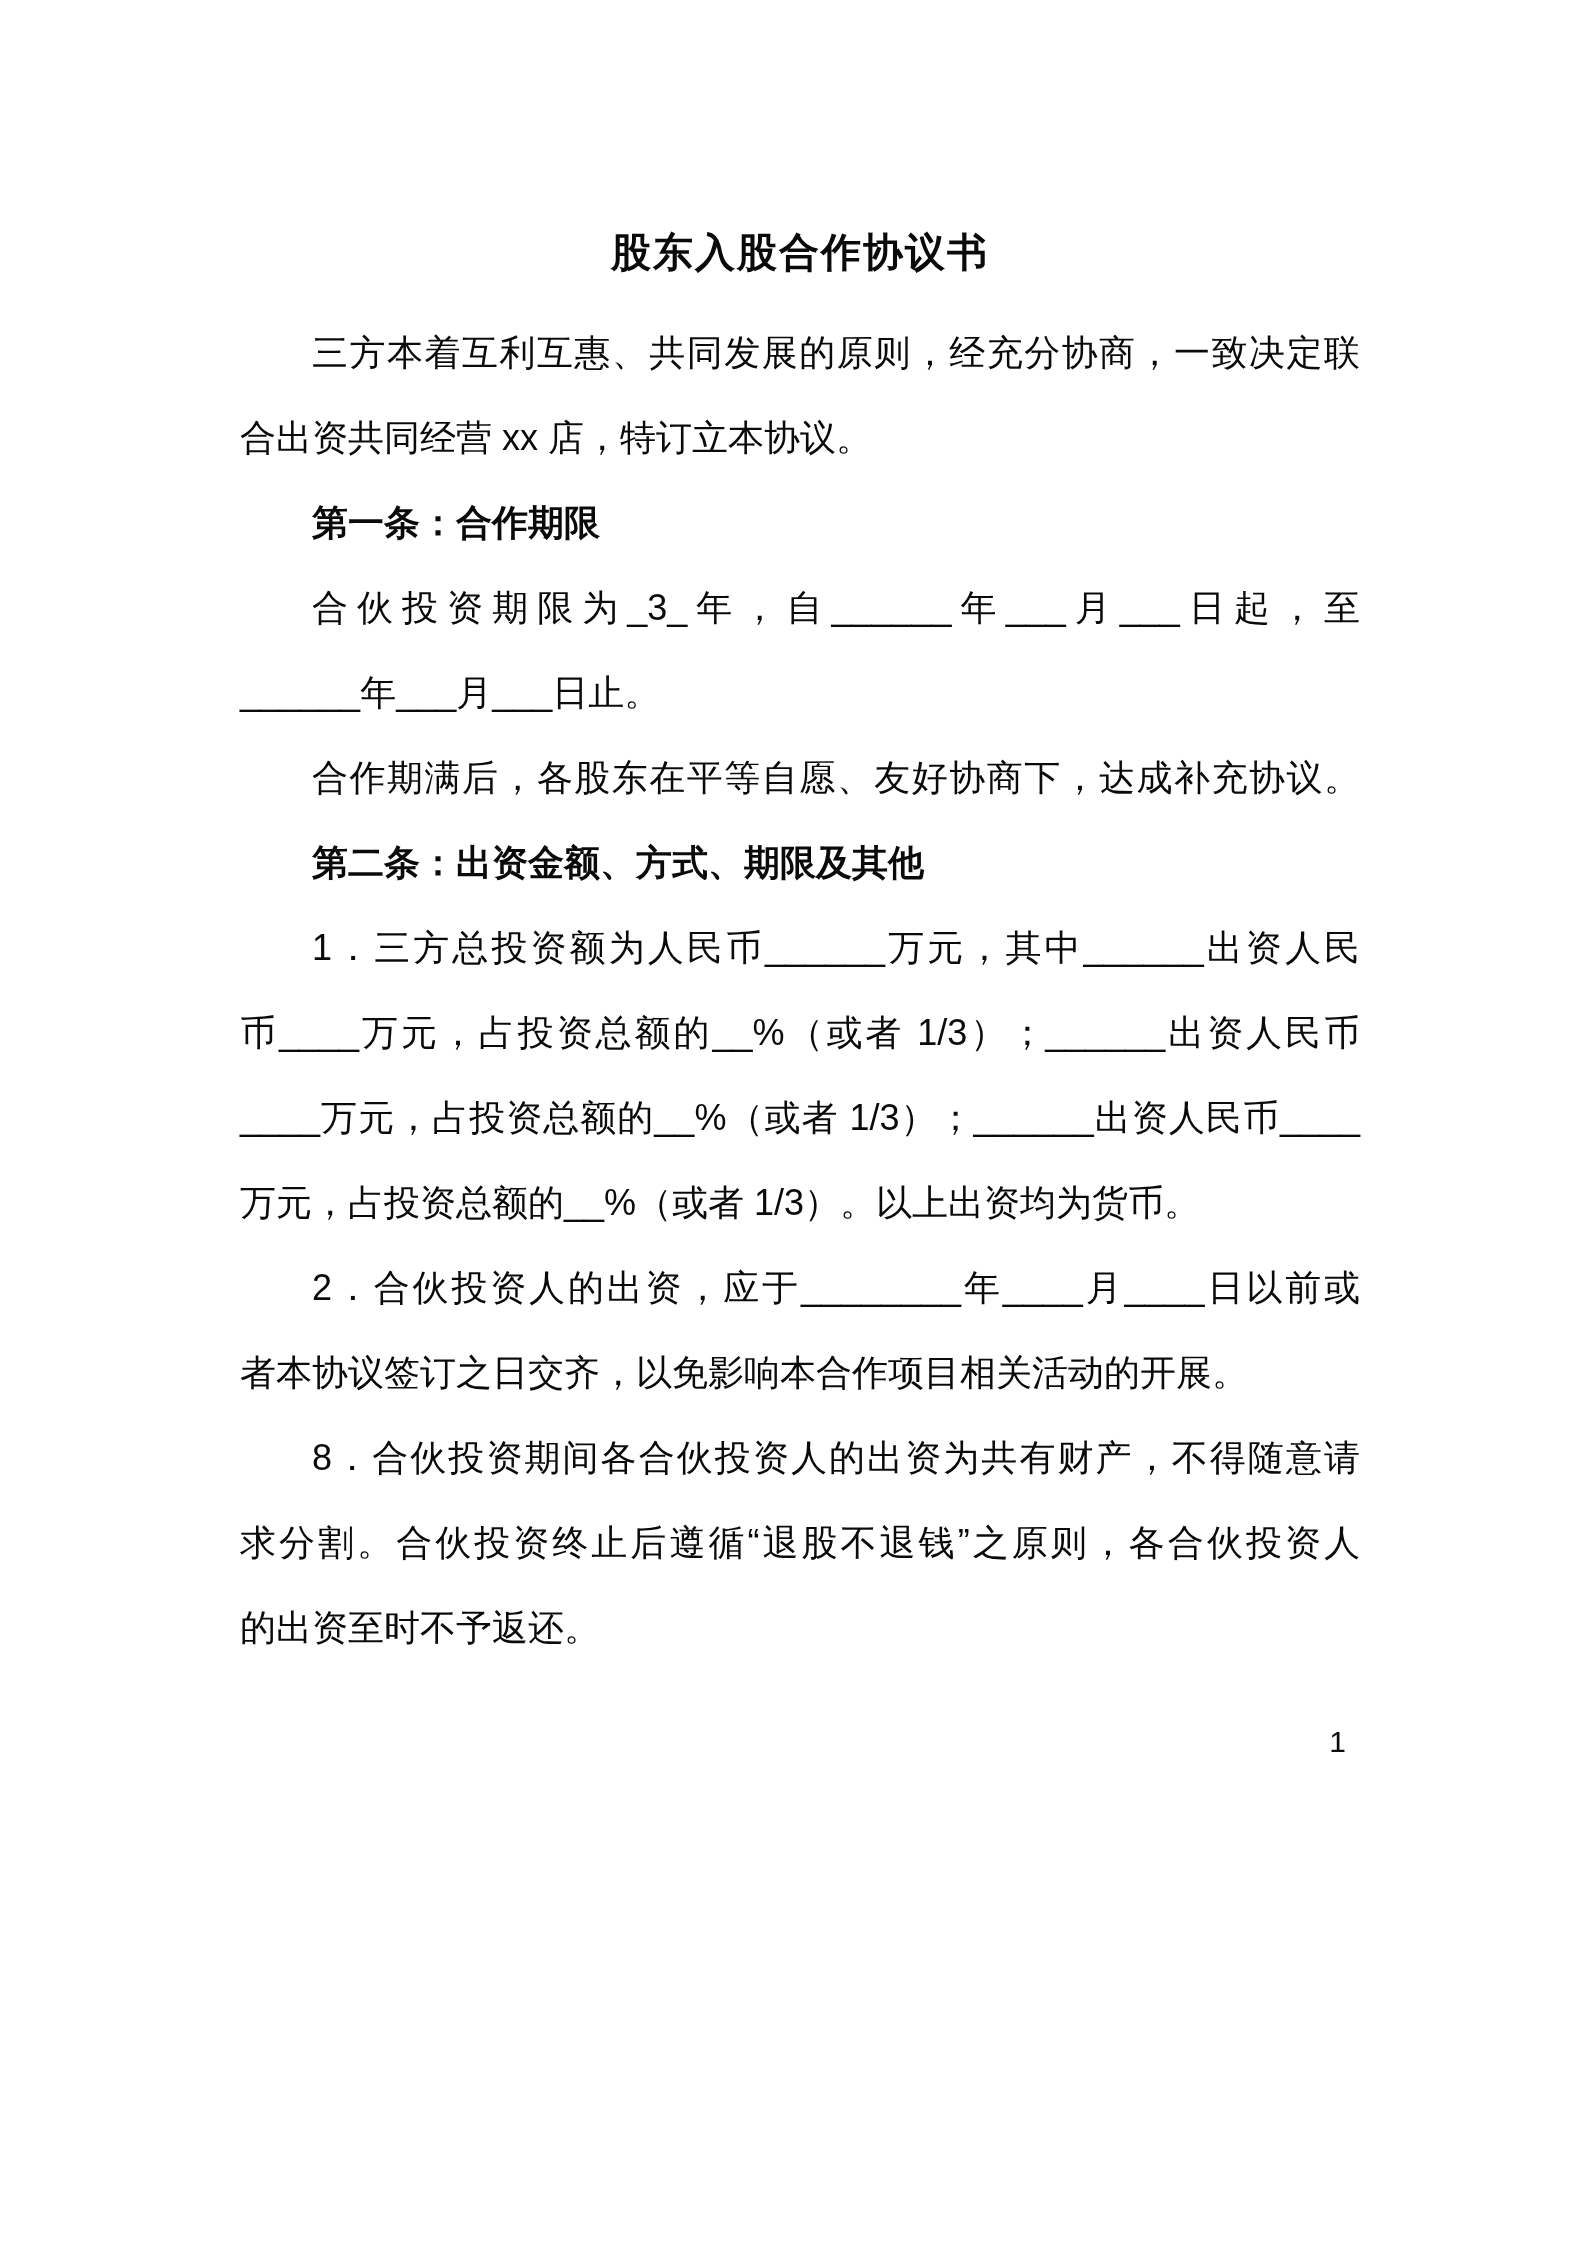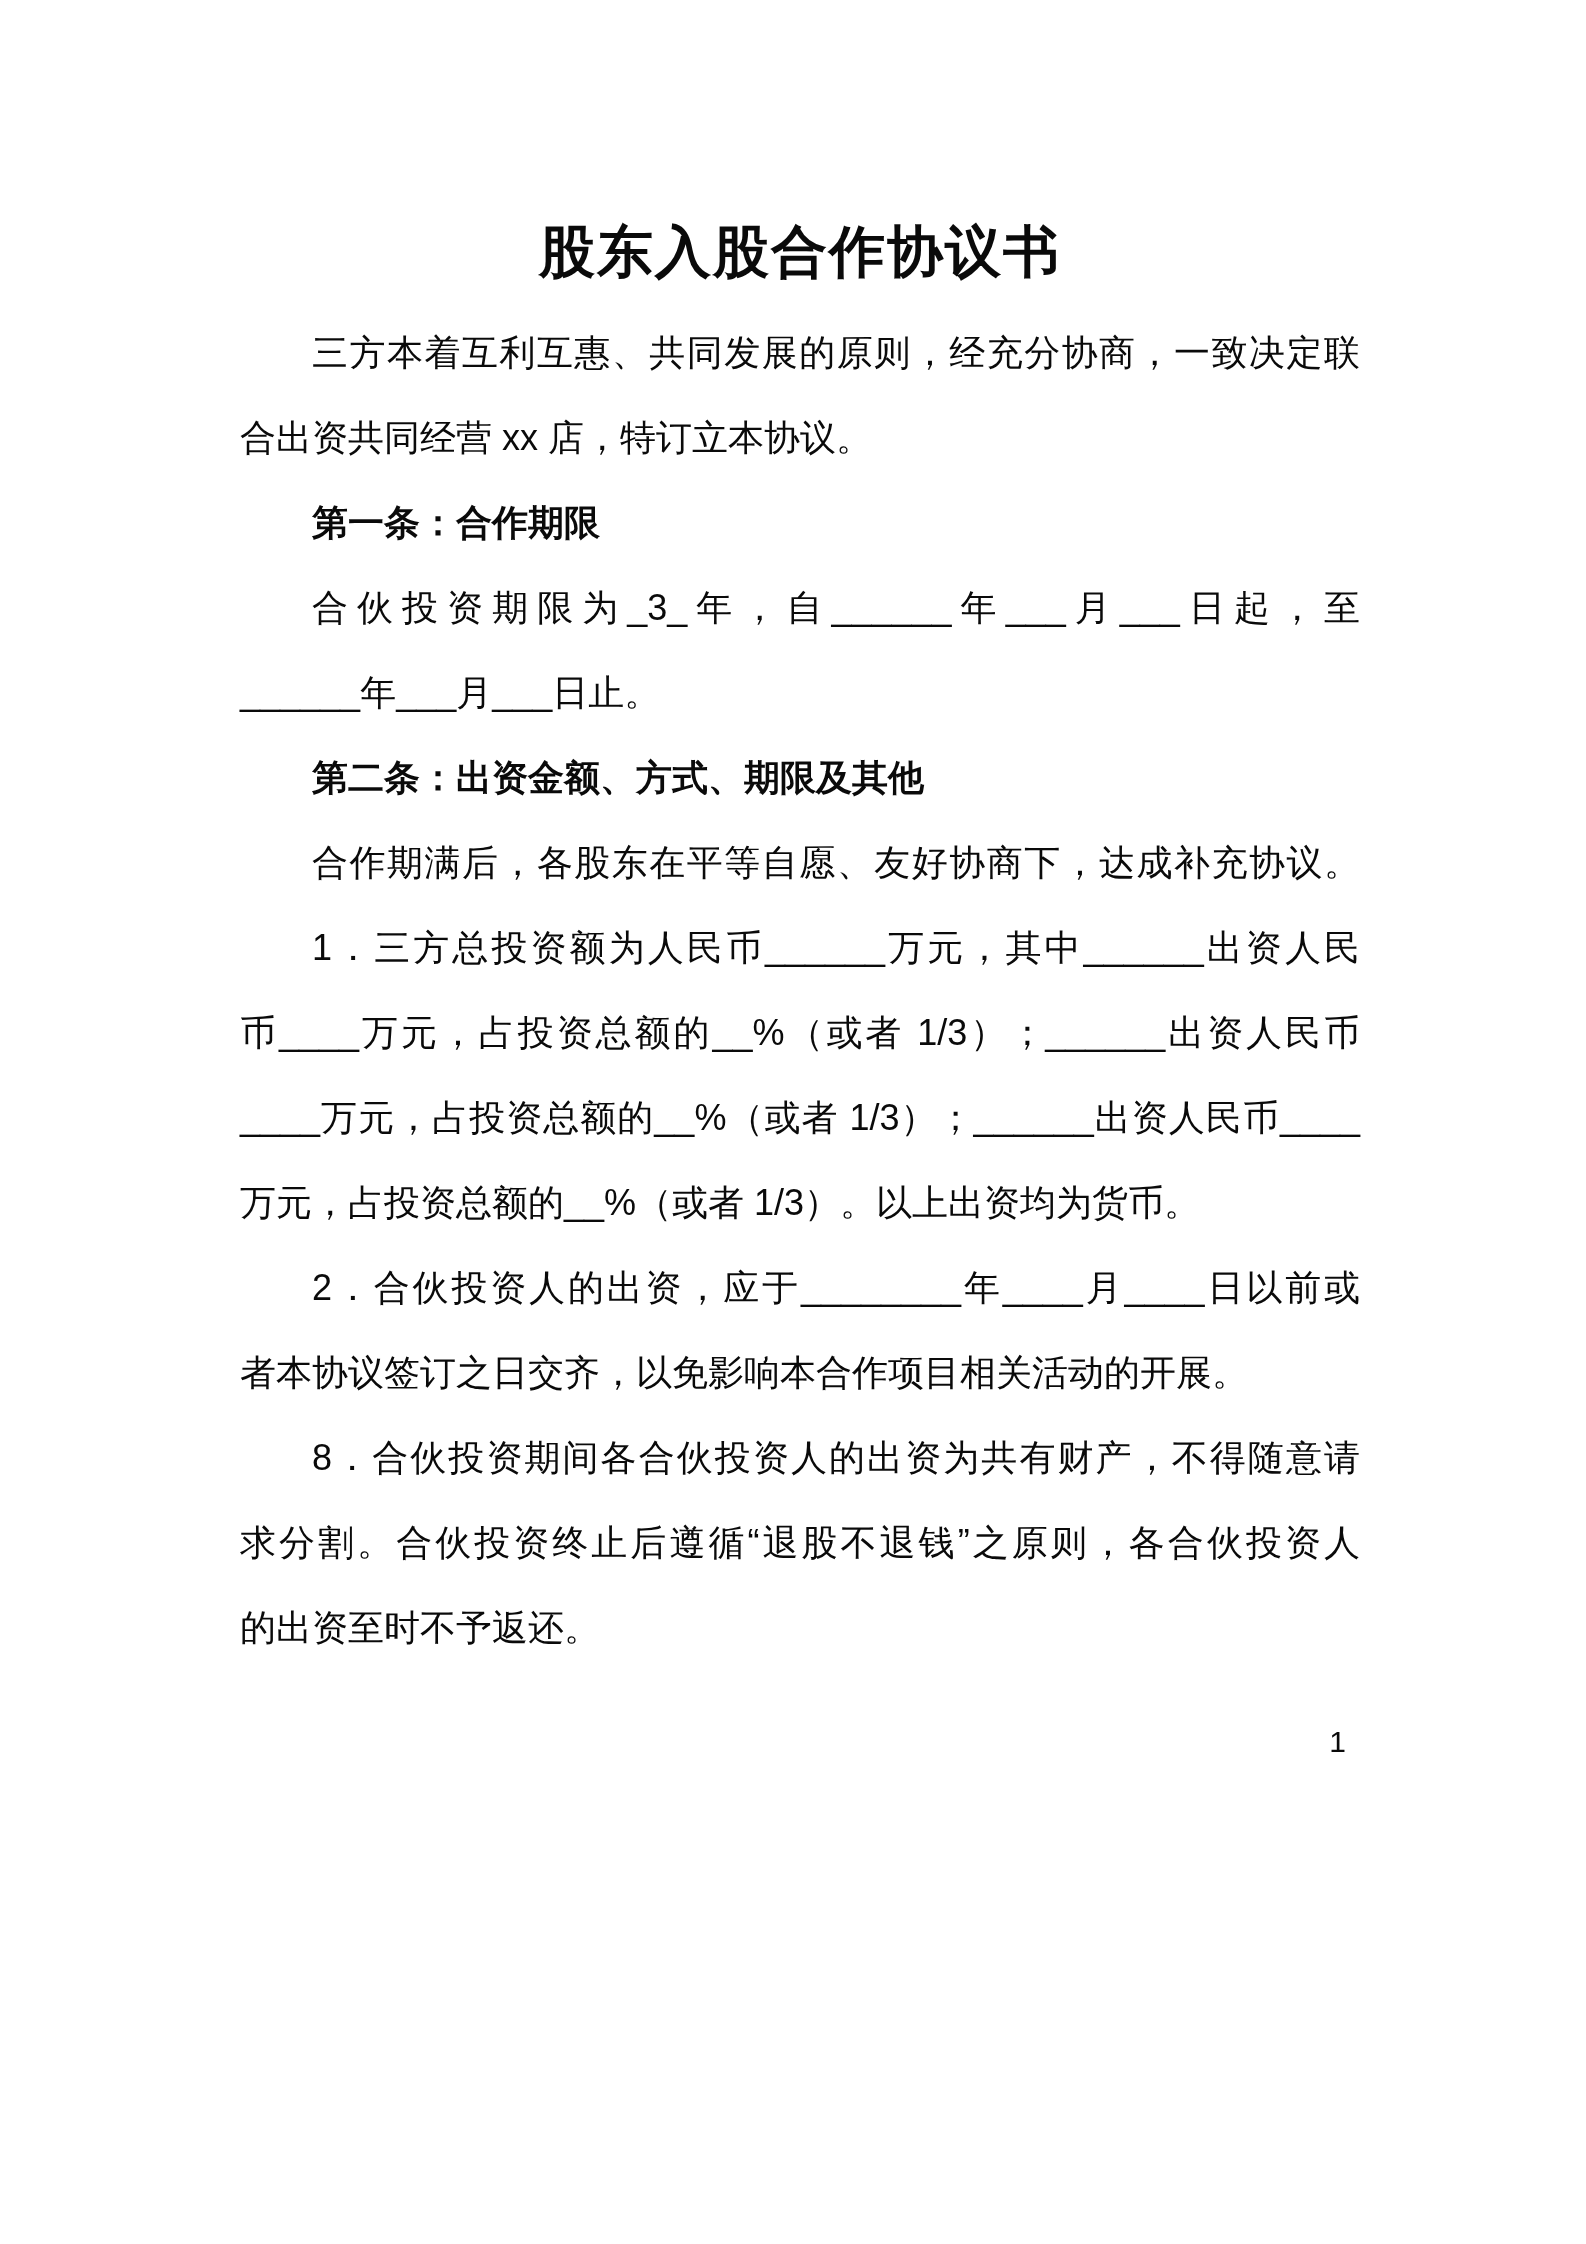--- a/index.html
+++ b/index.html
@@ -12,21 +12,21 @@
     width: 1586px;
     height: 2244px;
     background: #ffffff;
     color: #0a0a0a;
     font-family: "Liberation Sans", "DejaVu Sans", sans-serif;
     box-sizing: border-box;
     padding: 222px 226px 0 240px;
     overflow: hidden;
   }
   .doc-title {
-    font-size: 56px;
+    font-size: 40px;
     font-weight: 700;
     text-align: center;
     line-height: 60px;
     margin: 0 0 28px 0;
     letter-spacing: 2px;
   }
   .doc-body .line {
     font-size: 36px;
     height: 85px;
     line-height: 85px;
@@ -60,22 +60,22 @@
 
 <div class="page">
   <h1 class="doc-title">股东入股合作协议书</h1>
 
   <div class="doc-body">
       <div class="line indent fill">三方本着互利互惠、共同发展的原则，经充分协商，一致决定联</div>
       <div class="line">合出资共同经营 xx 店，特订立本协议。</div>
       <div class="line indent bold">第一条：合作期限</div>
       <div class="line indent fill">合伙投资期限为_3_年，自______年___月___日起，至</div>
       <div class="line">______年___月___日止。</div>
+      <div class="line indent fill">合作期满后，各股东在平等自愿、友好协商下，达成补充协议。</div>
       <div class="line indent bold">第二条：出资金额、方式、期限及其他</div>
-      <div class="line indent fill">合作期满后，各股东在平等自愿、友好协商下，达成补充协议。</div>
       <div class="line indent fill">1．三方总投资额为人民币______万元，其中______出资人民</div>
       <div class="line fill">币____万元，占投资总额的__%（或者 1/3）；______出资人民币</div>
       <div class="line fill">____万元，占投资总额的__%（或者 1/3）；______出资人民币____</div>
       <div class="line">万元，占投资总额的__%（或者 1/3）。以上出资均为货币。</div>
       <div class="line indent fill">2．合伙投资人的出资，应于________年____月____日以前或</div>
       <div class="line">者本协议签订之日交齐，以免影响本合作项目相关活动的开展。</div>
       <div class="line indent fill">8．合伙投资期间各合伙投资人的出资为共有财产，不得随意请</div>
       <div class="line fill">求分割。合伙投资终止后遵循“退股不退钱”之原则，各合伙投资人</div>
       <div class="line">的出资至时不予返还。</div>
     </div>

